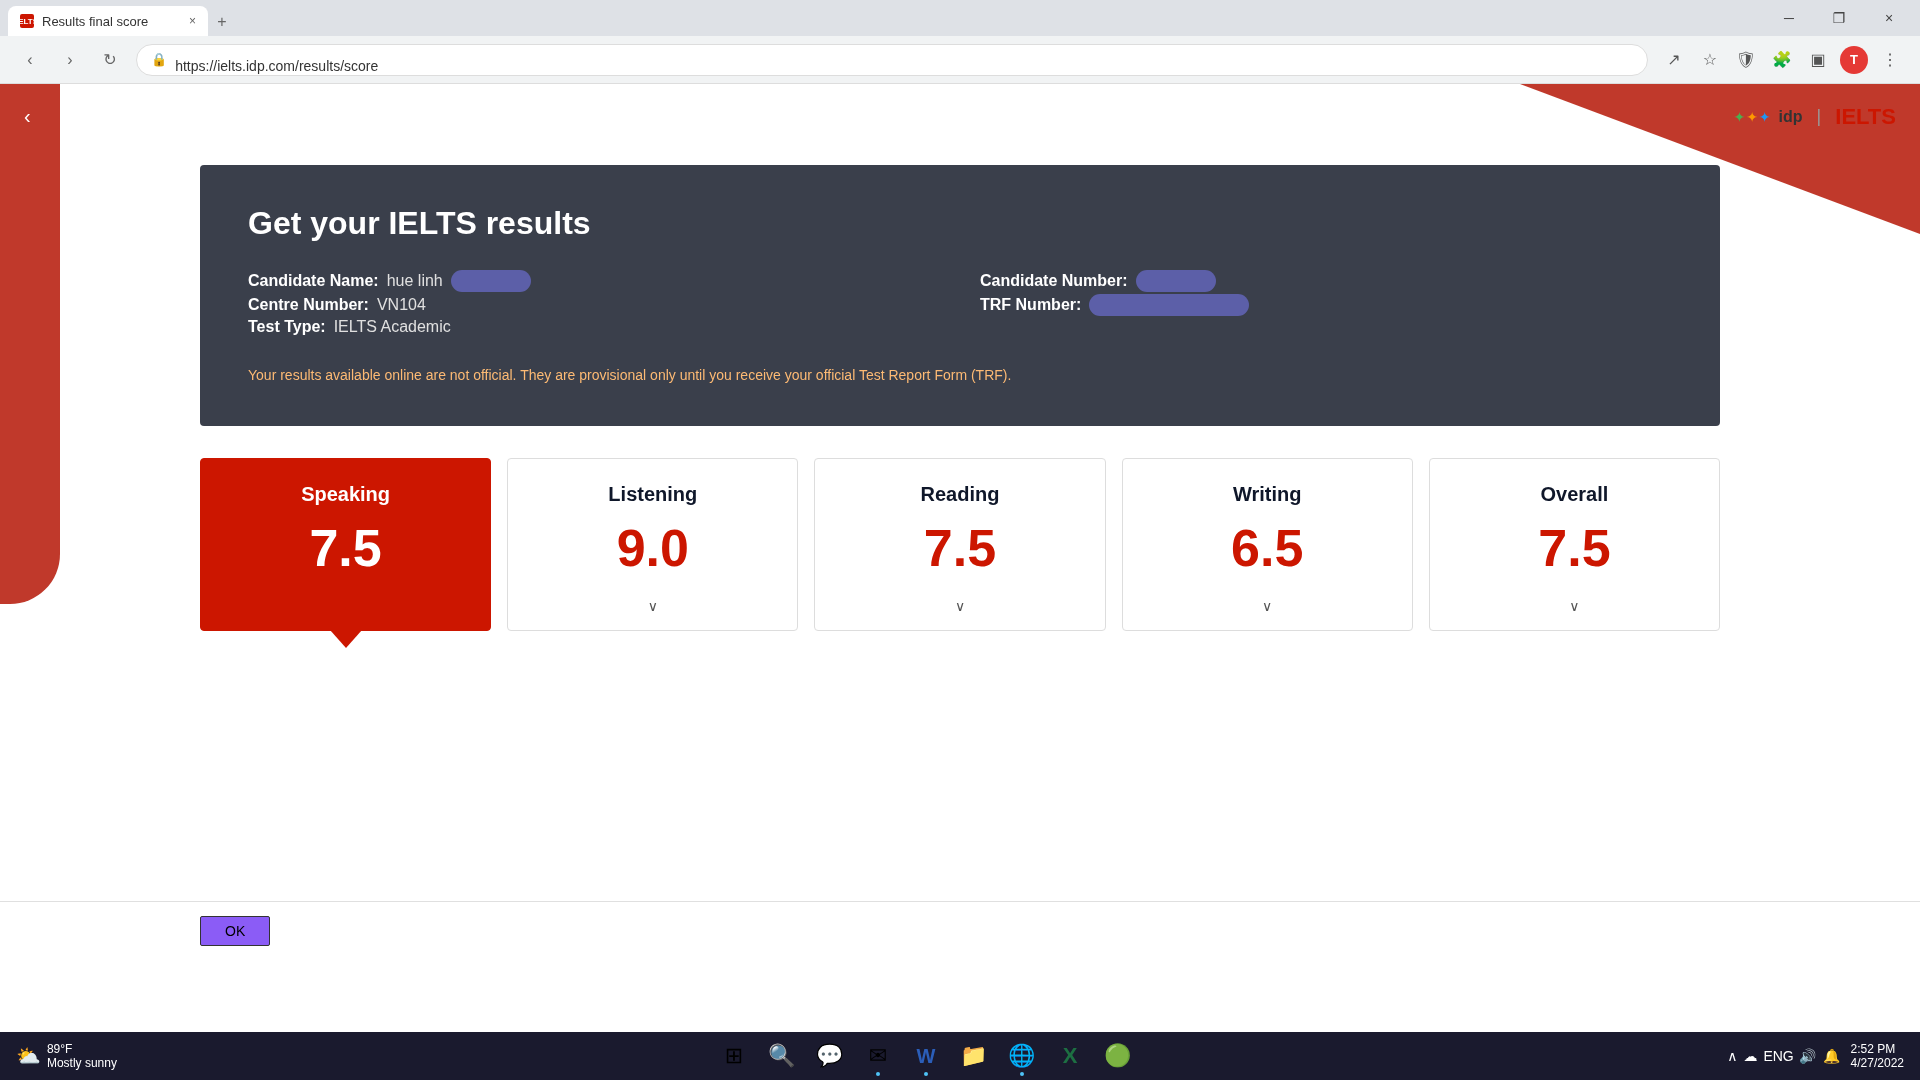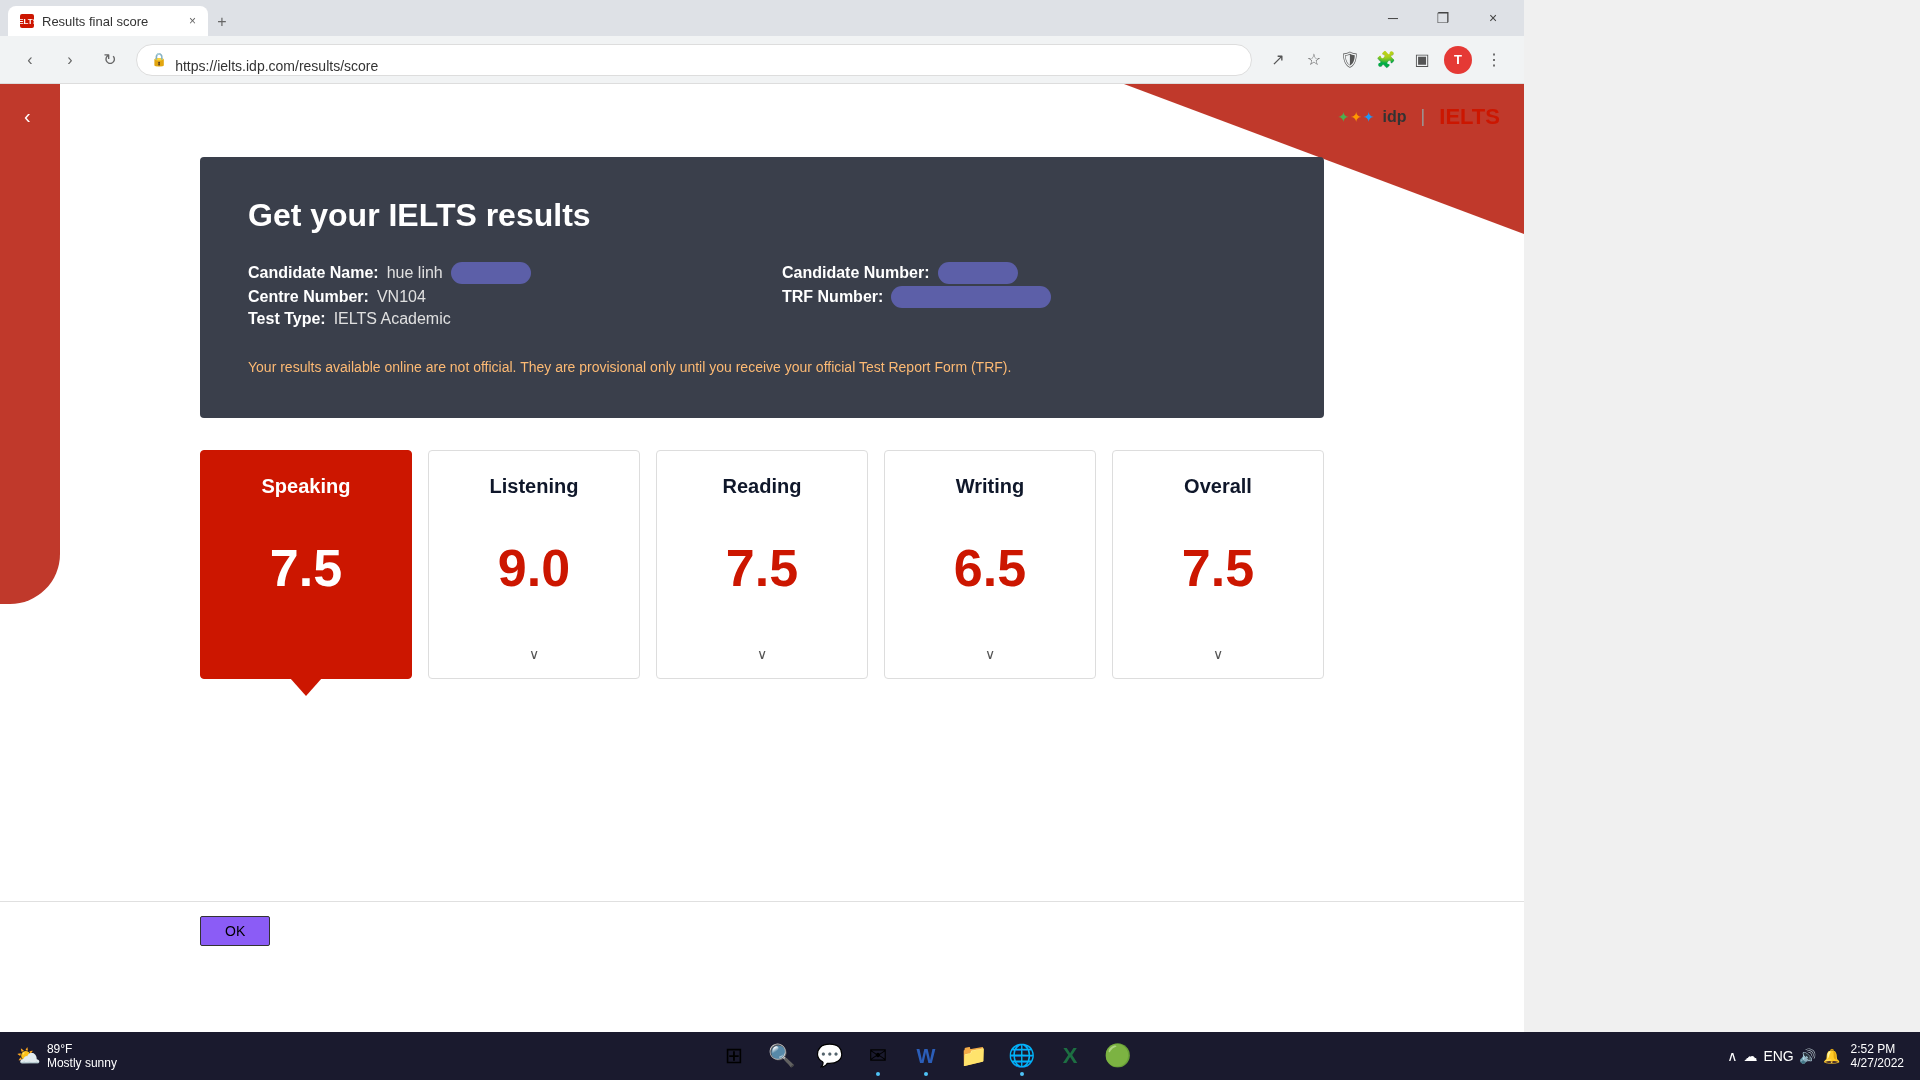--- a/index.html
+++ b/index.html
@@ -1,19 +1,19 @@
 <!DOCTYPE html>
 <html><head>
   <meta charset="utf-8">
   <style>
     * { margin: 0; padding: 0; box-sizing: border-box; }
     body { font-family: Arial, sans-serif; background: #f0f0f0; width: 1920px; height: 1080px; overflow: hidden; }
 
     
-    .browser-frame { width: 1524px; height: 1080px; display: flex; flex-direction: column; background: #fff; }
+    .browser-frame { width: 1920px; height: 1080px; display: flex; flex-direction: column; background: #fff; }
 
     .title-bar {
       height: 36px;
       background: #dee1e6;
       display: flex;
       align-items: center;
       padding: 0 8px;
       gap: 8px;
     }
     .tab-bar {
@@ -173,21 +173,21 @@
       position: relative;
       z-index: 5;
     }
 
     
     .results-card {
       background: #3a3f4b;
       border-radius: 4px;
       padding: 40px 48px;
       color: white;
-      margin-top: 8px;
+      margin-top: 16px;
     }
     .results-card h1 {
       font-size: 32px;
       font-weight: 700;
       margin-bottom: 28px;
     }
     .candidate-info {
       display: grid;
       grid-template-columns: 1fr 1fr;
       gap: 2px 40px;
@@ -233,21 +233,20 @@
     .score-card {
       flex: 1;
       border: 1px solid #ddd;
       border-radius: 4px;
       padding: 24px 16px 16px;
       display: flex;
       flex-direction: column;
       align-items: center;
       background: white;
       position: relative;
-      gap: 28px;
     }
     .score-card.active {
       background: #cc1600;
       border-color: #cc1600;
     }
     .score-card.active .card-label {
       color: white;
     }
     .score-card.active .card-score {
       color: white;

